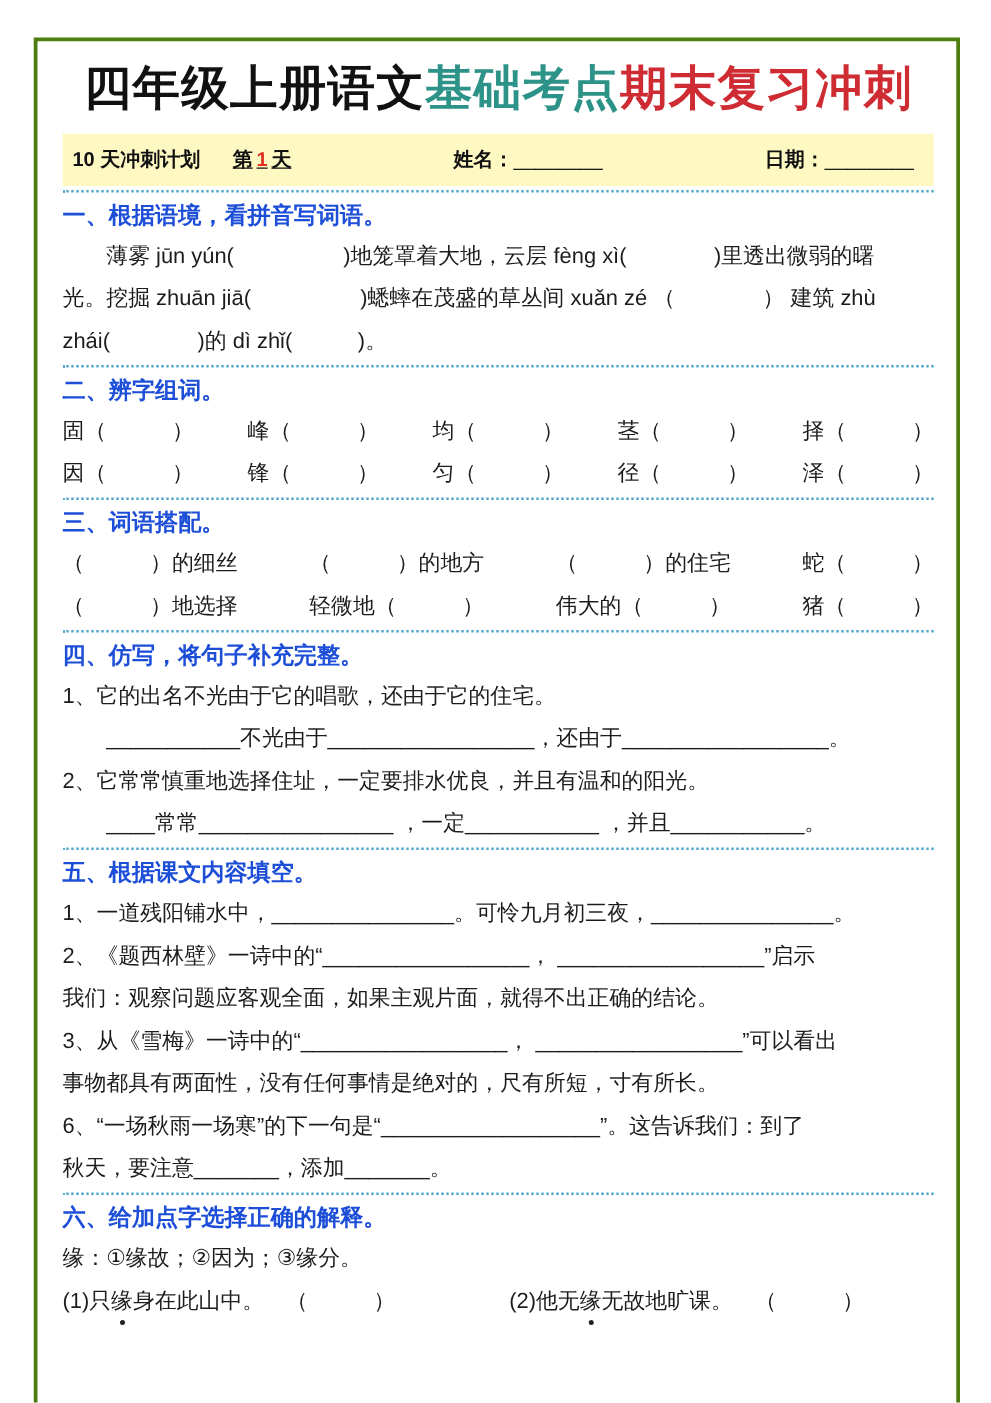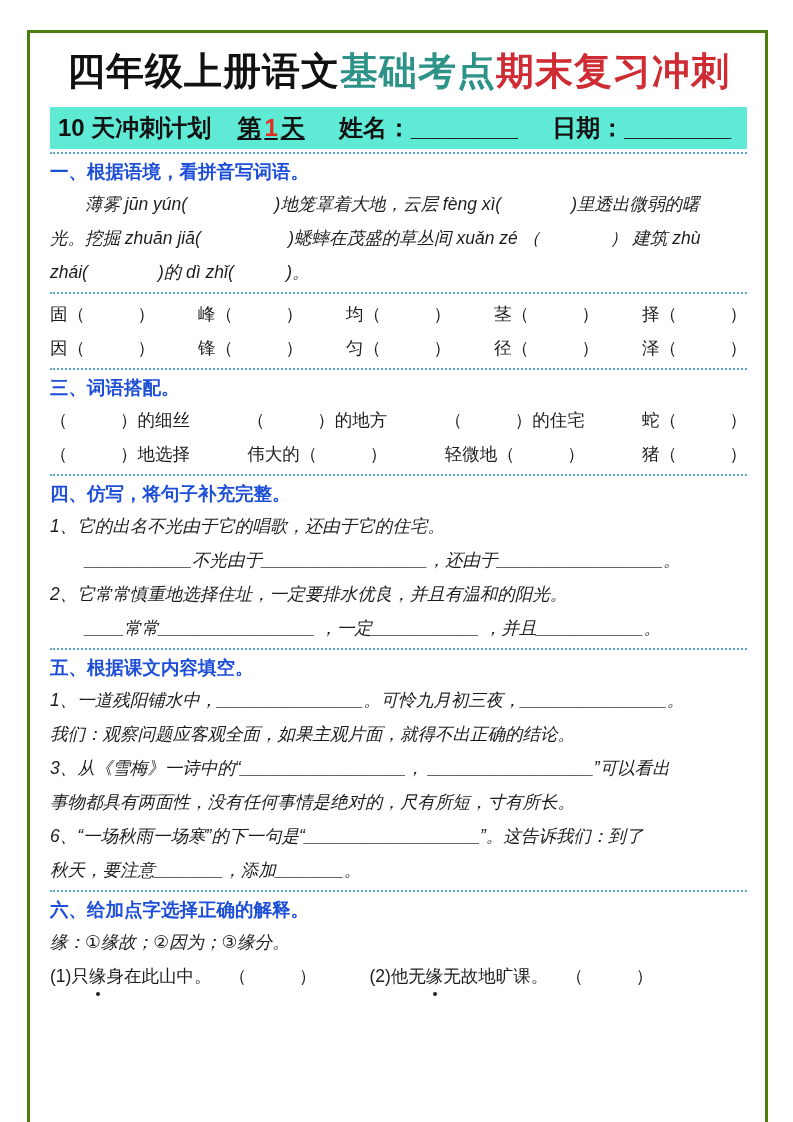--- a/index.html
+++ b/index.html
@@ -27,61 +27,60 @@
     line-height: 48px;
     white-space: nowrap;
     letter-spacing: 1px;
     margin-top: 2px;
   }
   .title .t-black { color: #111111; }
   .title .t-teal  { color: #2d9287; }
   .title .t-red   { color: #ce2b33; }
   .banner {
     margin-top: 12px;
-    background: #5eead4;
+    background: #fef9c3;
     height: 42px;
     display: flex;
     align-items: center;
-    font-size: 24px;
+    font-size: 16px;
     font-weight: 700;
     padding: 0 12px 0 8px;
     color: #111111;
     justify-content: flex-end;
   }
   .banner .day  { margin-left: 26px; text-decoration: underline; }
   .banner .num  { color: #e03020; padding: 0 3px; }
   .banner .name { margin-left: auto; }
   .banner .date { margin-left: auto; margin-right: 4px; }
-  .blank { font-weight: 700; letter-spacing: 0; }
+  .blank { font-weight: 400; letter-spacing: 0; }
   .sep {
     border-top: 2px dotted #56a9c9;
     height: 0;
     margin: 3px 0;
   }
   .heading {
     font-size: 18.5px;
     font-weight: 700;
     line-height: 30px;
     color: #1d4ed8;
   }
   .line {
     font-size: 17.5px;
     line-height: 34px;
     white-space: pre;
-    font-style: italic;
   }
   .row5, .row4 {
     display: flex;
     justify-content: space-between;
     font-size: 17.5px;
     line-height: 34px;
   }
   .six-row {
     display: flex;
-    gap: 53px;
+    gap: 91px;
     font-size: 17.5px;
     line-height: 34px;
   }
   .dotchar {
     position: relative;
     display: inline-block;
   }
   .dotchar::after {
     content: "";
     position: absolute;
@@ -114,20 +113,21 @@
   <div>
     <div class="heading">一、根据语境，看拼音写词语。</div>
     <div class="line">　　薄雾 jūn yún(　　　　　)地笼罩着大地，云层 fèng xì(　　　　)里透出微弱的曙</div>
     <div class="line">光。挖掘 zhuān jiā(　　　　　)蟋蟀在茂盛的草丛间 xuǎn zé （　　　　） 建筑 zhù</div>
     <div class="line">zhái(　　　　)的 dì zhǐ(　　　)。</div>
   </div>
 
   <div class="sep"></div>
 
   <div>
+    <div class="heading">二、辨字组词。</div>
     <div class="row5">
       <span>固（　　　）</span>
       <span>峰（　　　）</span>
       <span>均（　　　）</span>
       <span>茎（　　　）</span>
       <span>择（　　　）</span>
     </div>
     <div class="row5">
       <span>因（　　　）</span>
       <span>锋（　　　）</span>
@@ -142,41 +142,42 @@
   <div>
     <div class="heading">三、词语搭配。</div>
     <div class="row4">
       <span>（　　　）的细丝</span>
       <span>（　　　）的地方</span>
       <span>（　　　）的住宅</span>
       <span>蛇（　　　）</span>
     </div>
     <div class="row4">
       <span>（　　　）地选择</span>
+      <span>轻微地（　　　）</span>
       <span>伟大的（　　　）</span>
-      <span>轻微地（　　　）</span>
       <span>猪（　　　）</span>
     </div>
   </div>
 
   <div class="sep"></div>
 
   <div>
     <div class="heading">四、仿写，将句子补充完整。</div>
     <div class="line">1、它的出名不光由于它的唱歌，还由于它的住宅。</div>
     <div class="line">　　___________不光由于_________________，还由于_________________。</div>
     <div class="line">2、它常常慎重地选择住址，一定要排水优良，并且有温和的阳光。</div>
     <div class="line">　　____常常________________ ，一定___________ ，并且___________。</div>
   </div>
 
   <div class="sep"></div>
 
   <div>
     <div class="heading">五、根据课文内容填空。</div>
     <div class="line">1、一道残阳铺水中，_______________。可怜九月初三夜，_______________。</div>
+    <div class="line">2、《题西林壁》一诗中的“_________________， _________________”启示</div>
     <div class="line">我们：观察问题应客观全面，如果主观片面，就得不出正确的结论。</div>
     <div class="line">3、从《雪梅》一诗中的“_________________， _________________”可以看出</div>
     <div class="line">事物都具有两面性，没有任何事情是绝对的，尺有所短，寸有所长。</div>
     <div class="line">6、“一场秋雨一场寒”的下一句是“__________________”。这告诉我们：到了</div>
     <div class="line">秋天，要注意_______，添加_______。</div>
   </div>
 
   <div class="sep"></div>
 
   <div>

